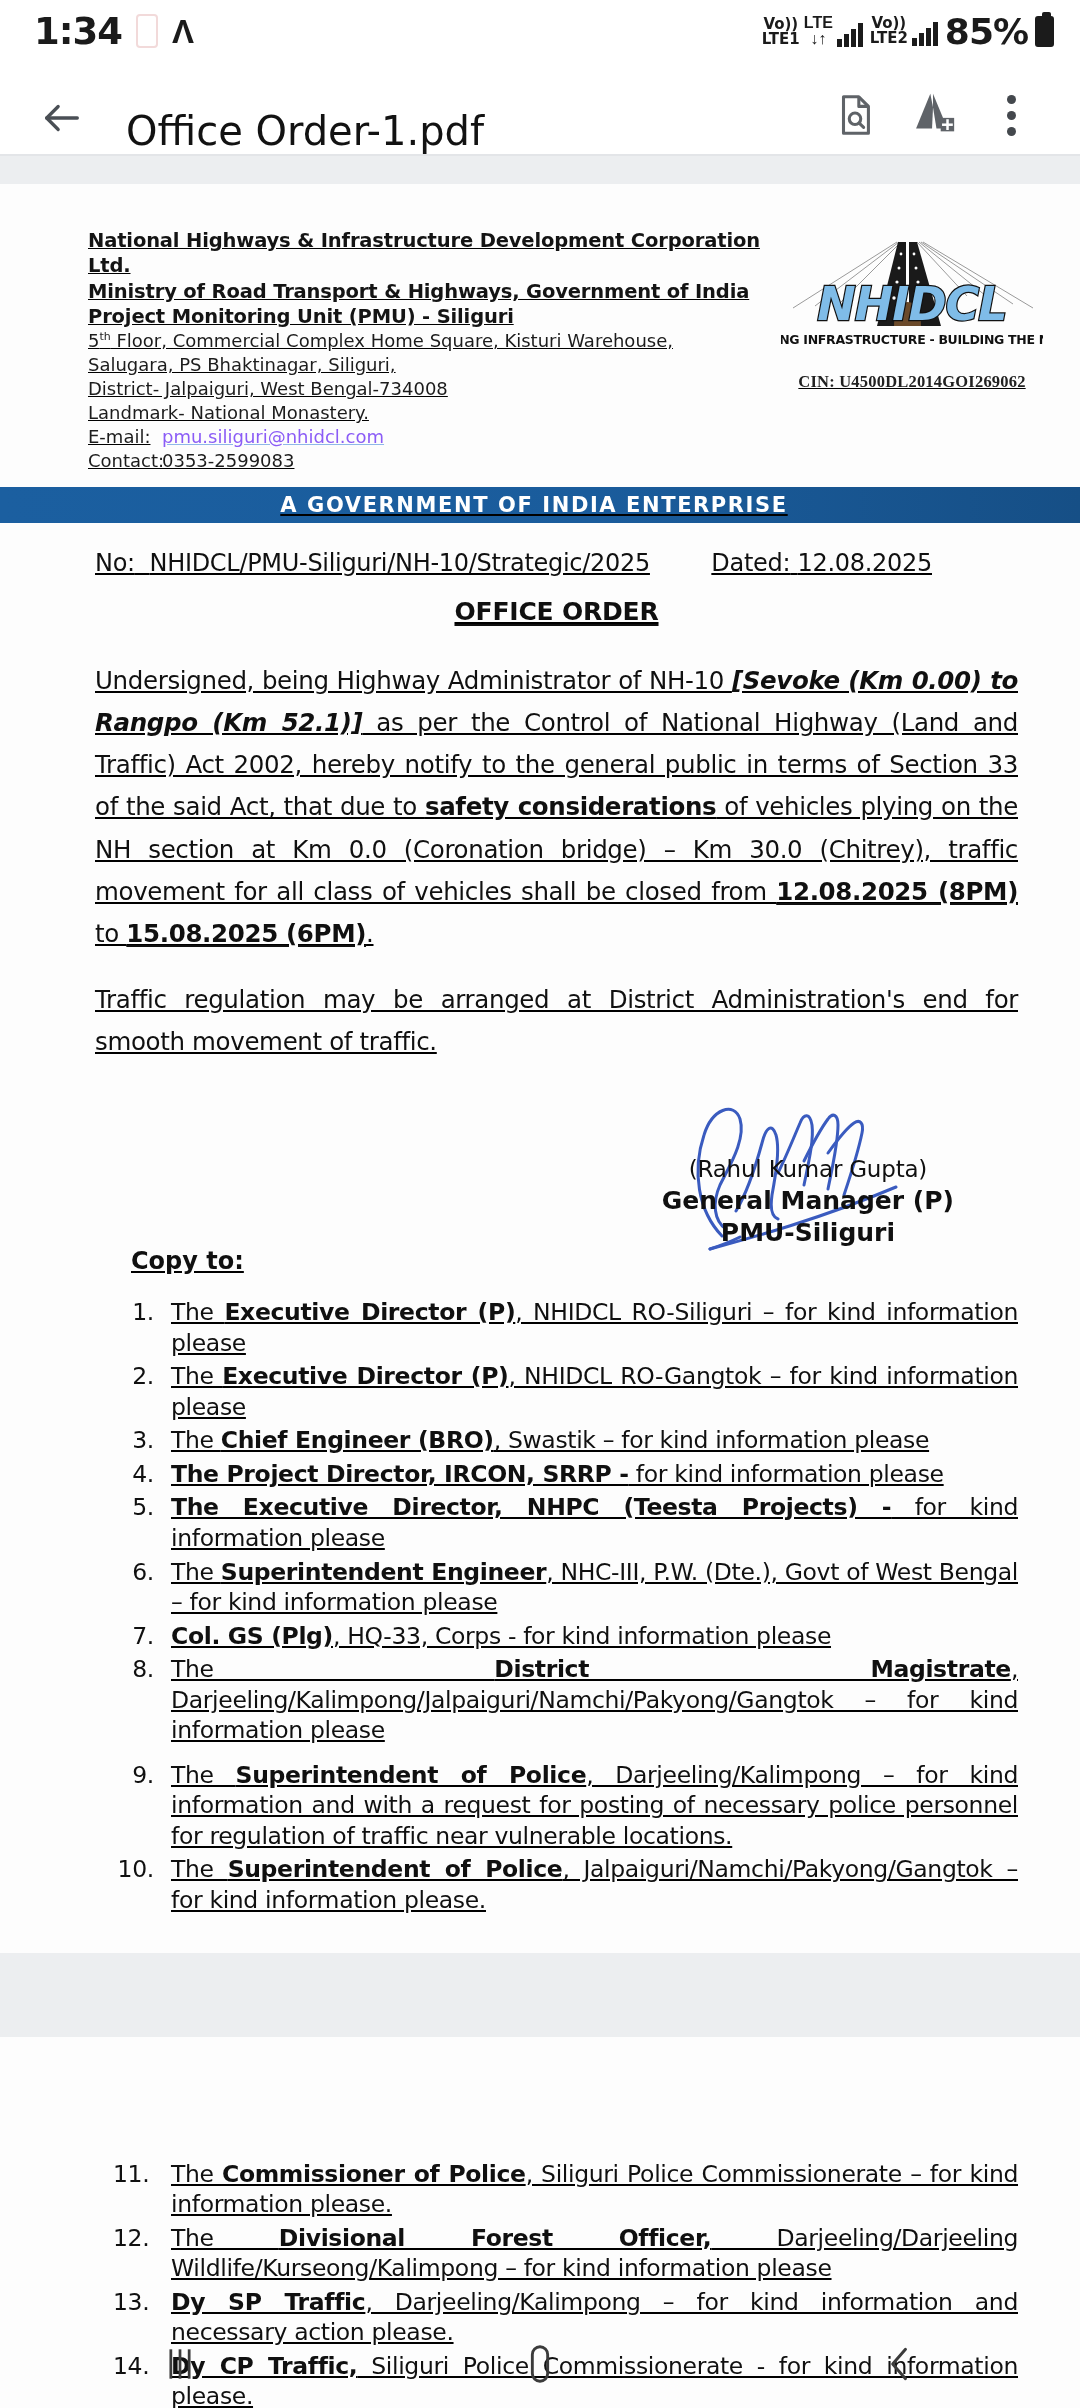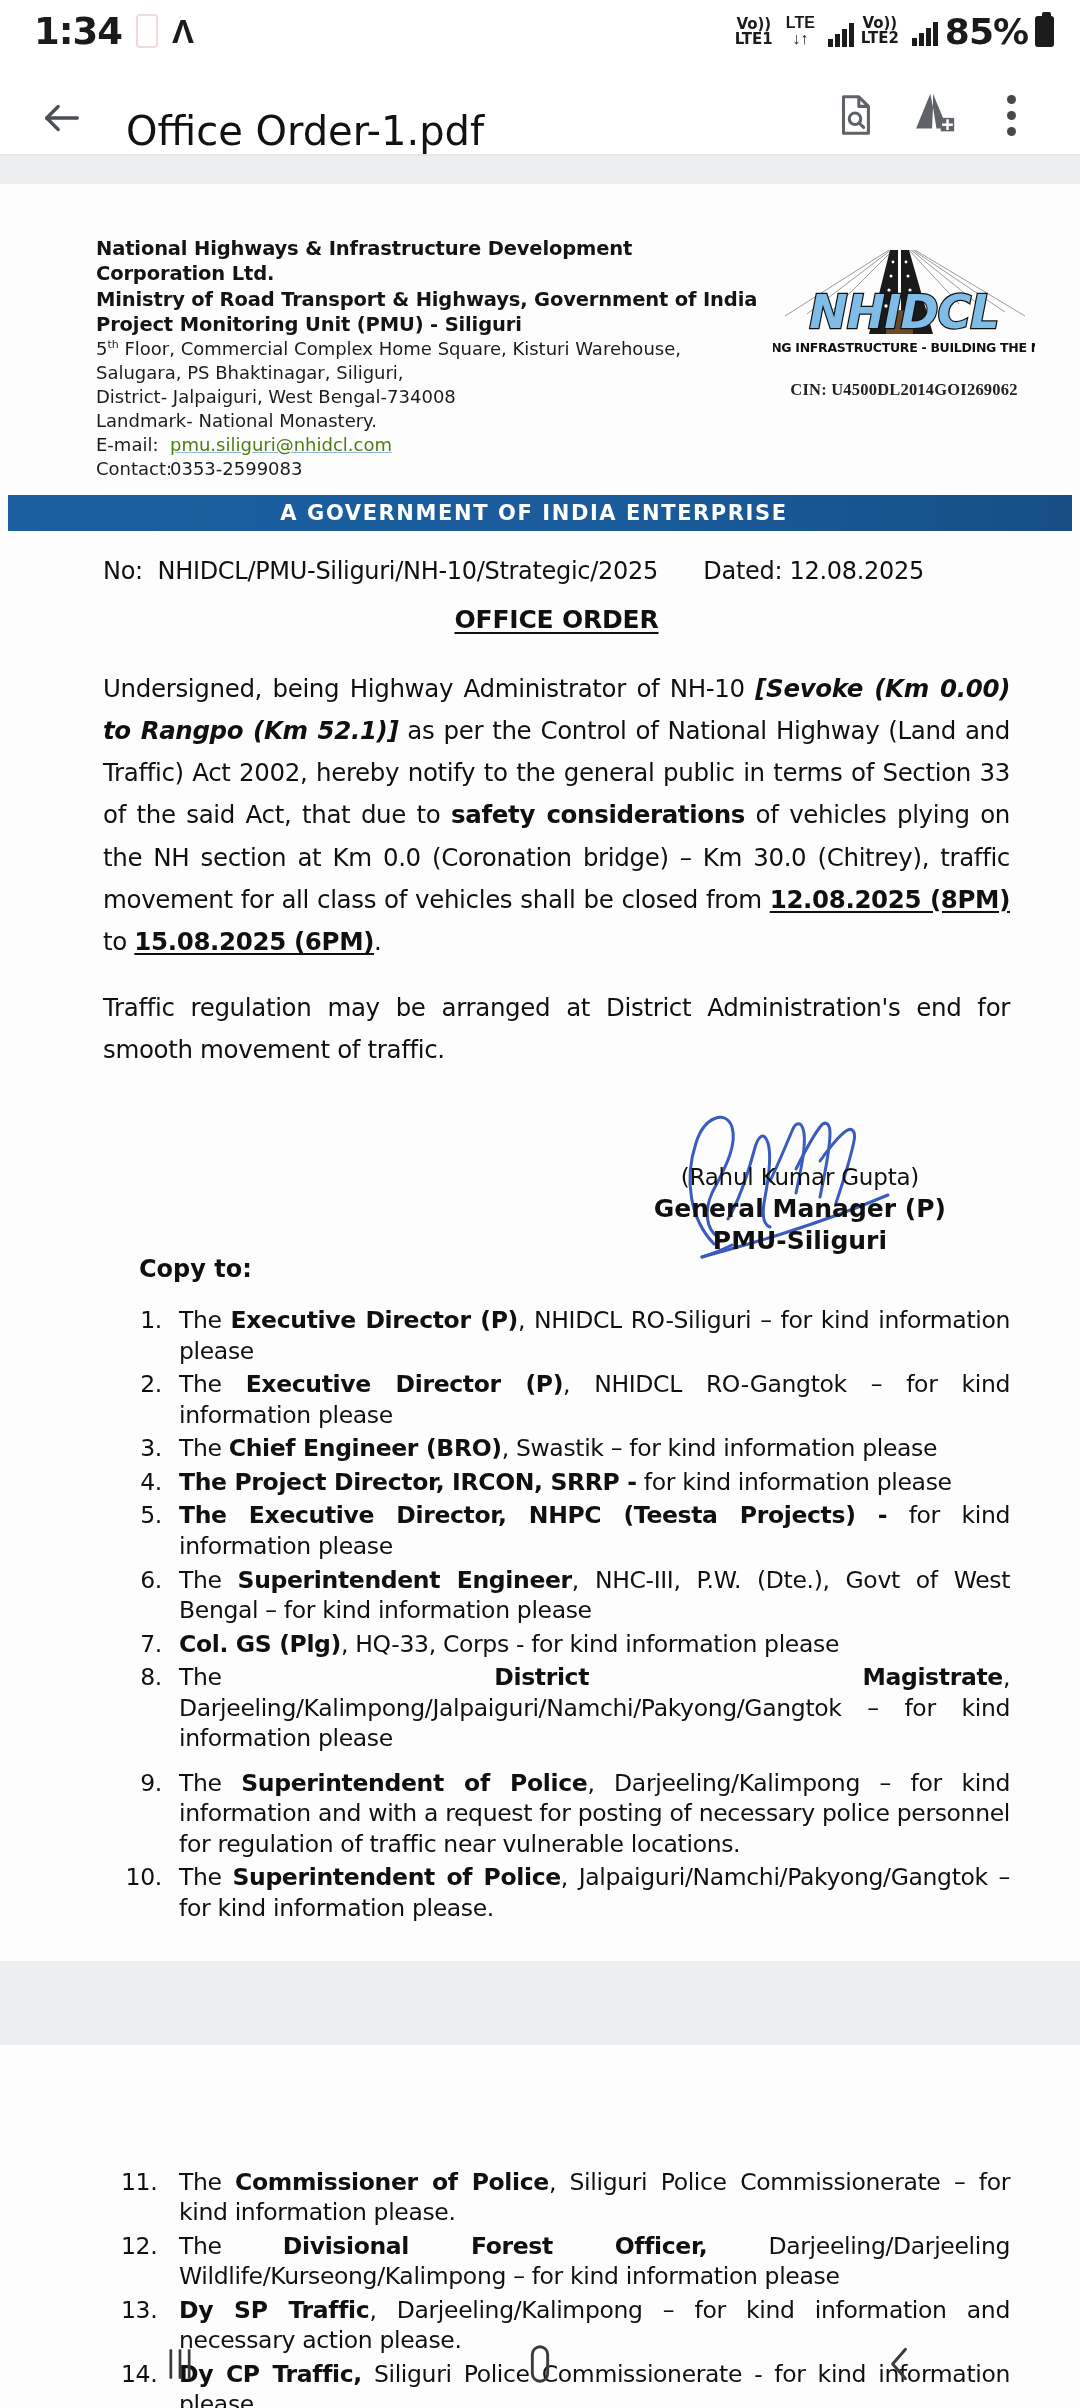--- a/index.html
+++ b/index.html
@@ -30,21 +30,21 @@
     border: 2px solid #f2dada; border-radius: 4px;
   }
   .sb-glyph { font-size: 33px; font-weight: bold; line-height: 1; }
   .sb-right { display: flex; align-items: center; gap: 7px; }
   .sig-stack {
     display: flex; flex-direction: column;
     align-items: center; line-height: 1.0;
     font-size: 15px; font-weight: bold;
     font-family: "DejaVu Sans", sans-serif;
   }
-  .volte-pair { display: flex; align-items: flex-end; gap: 13px; }
+  .volte-pair { display: flex; align-items: flex-end; gap: 4px; }
   .lte-stack {
     display: flex; flex-direction: column; align-items: center;
     font-size: 16px; font-weight: bold; line-height: 1.0;
   }
   .arrows { font-size: 16px; font-weight: bold; }
   .bars {
     display: flex; align-items: flex-end; gap: 2px; height: 24px;
   }
   .bars i { width: 5px; background: #1b1b1b; display: block; }
   .bars i:nth-child(1){height:8px} .bars i:nth-child(2){height:13px}
@@ -94,22 +94,23 @@
   .doc-viewport {
     position: relative;
     height: 2254px;
     background: #eceef0;
     overflow: hidden;
   }
   .gray-gap { height: 28px; background: #eceef0; }
 
   .page {
     background: #fdfdfd;
-    padding: 8px;
+    padding: 0;
     position: relative;
+    text-decoration: underline;
   }
   .page-one { padding-bottom: 34px; }
   .page-two { margin-top: 40px; padding-top: 100px; min-height: 360px;}
 
   
   .letterhead {
     display: flex;
     padding: 44px 34px 0 88px;
     align-items: flex-start;
   }
@@ -120,21 +121,21 @@
     font-family: "DejaVu Sans", sans-serif;
   }
   .lh-n {
     font-size: 18px; color: #1c1c1c; line-height: 1.33;
     font-family: "DejaVu Sans", sans-serif;
   }
   .lh-n sup { font-size: 11px; }
   .lh-row { display: flex; }
   .lh-row .lbl { width: 74px; }
   .email-link {
-    color: #4d7c0f; text-decoration: underline;
+    color: #8b5cf6; text-decoration: underline;
     text-decoration-color: #8fb8e8;
   }
   .lh-logo {
     width: 268px; margin-left: 6px; margin-top: 6px;
     flex-shrink: 0;
     display: flex; flex-direction: column; align-items: center;
   }
   .cin {
     margin-top: 10px;
     font-size: 16.5px; color: #222;

